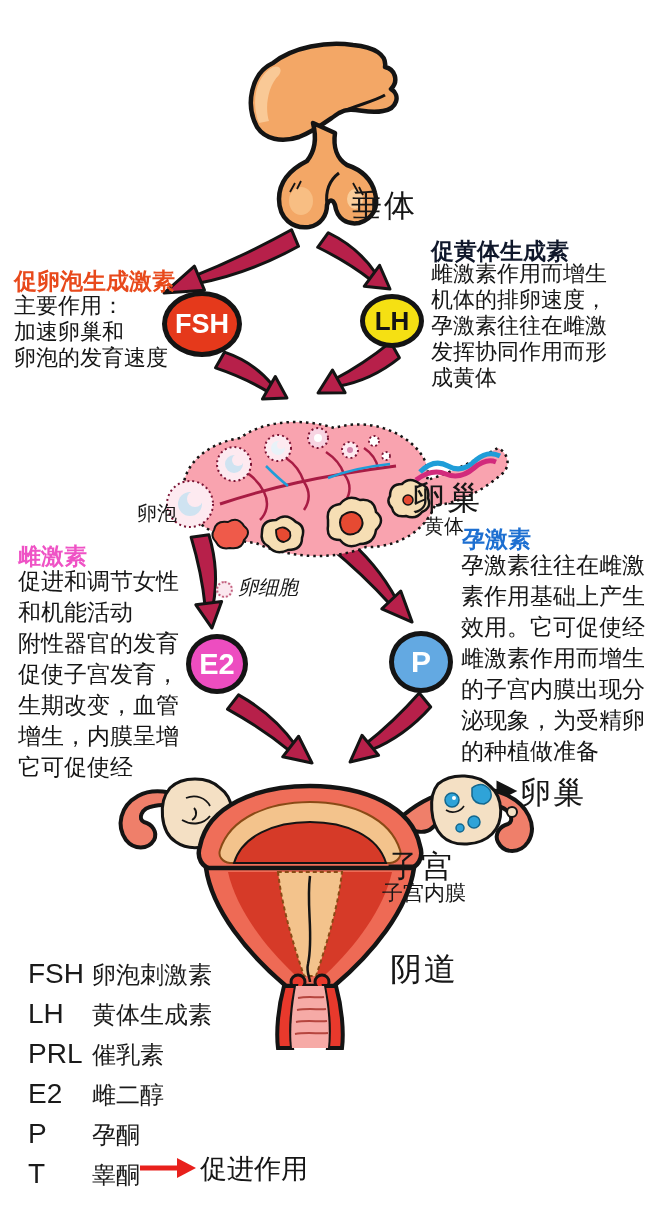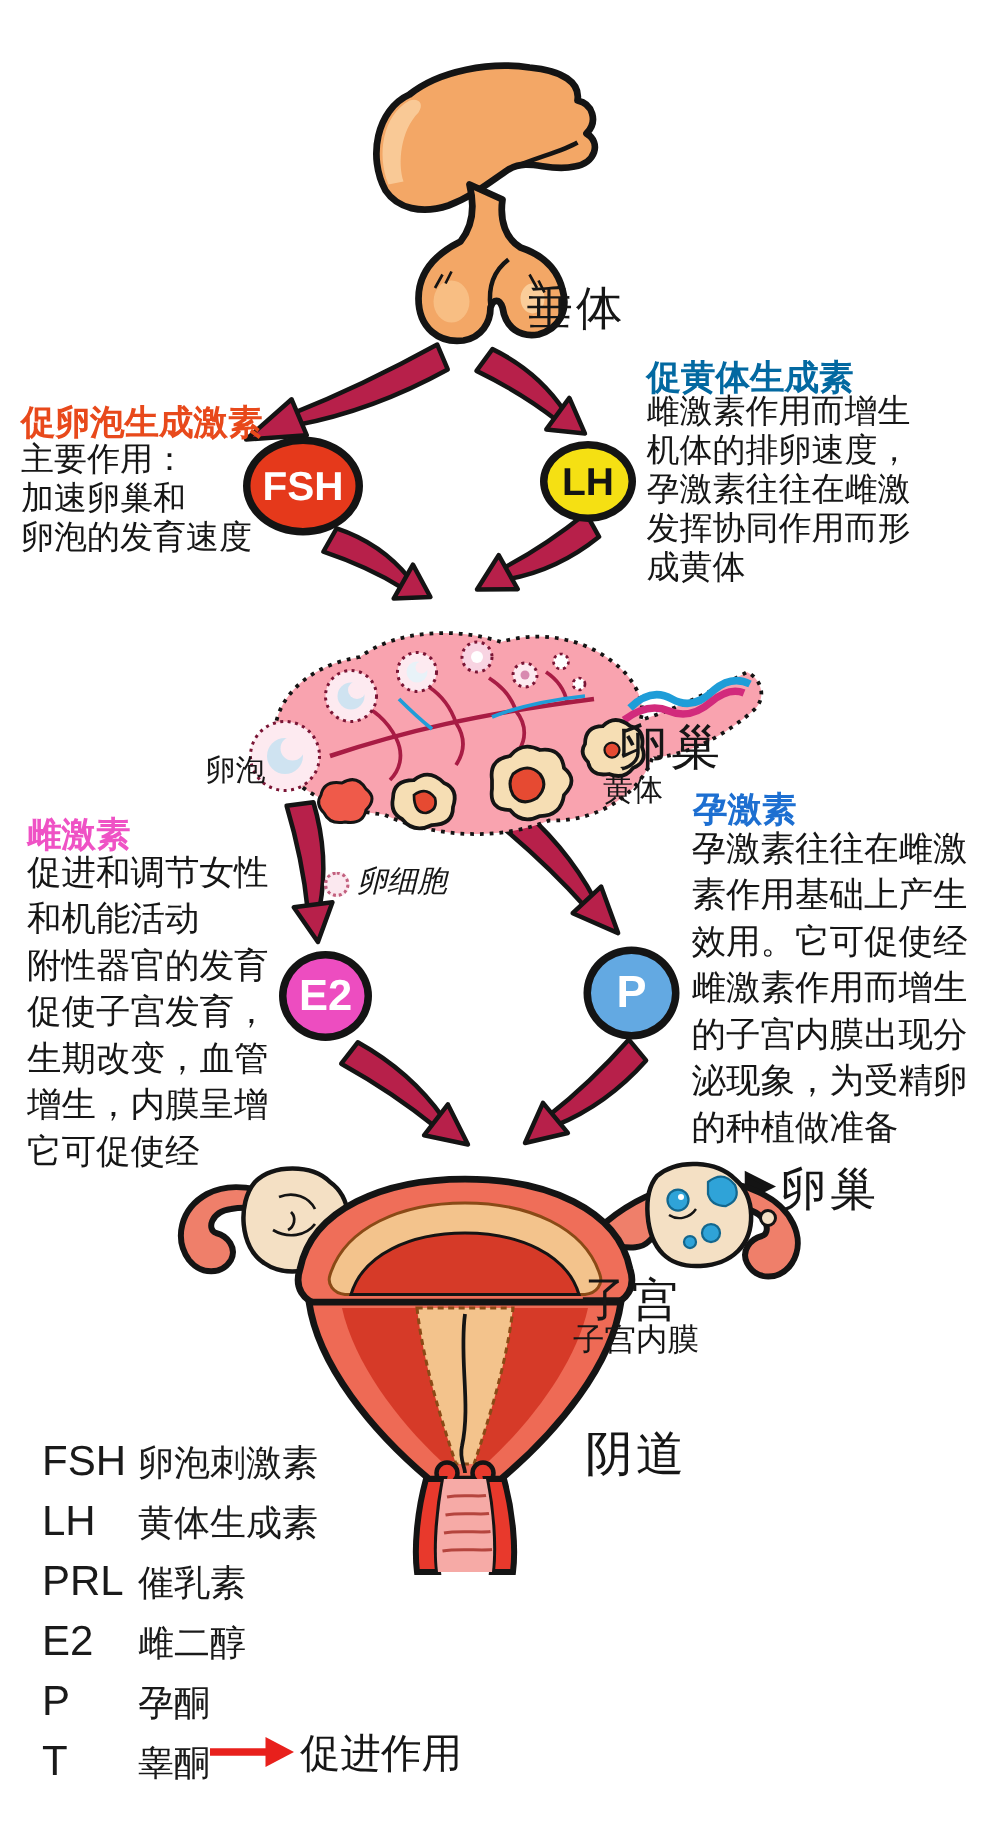--- a/index.html
+++ b/index.html
@@ -80,21 +80,21 @@
   <div class="abs nowrap blk-title" style="left:14px;top:266px;color:#e8491b;">促卵泡生成激素</div>
   <div class="abs" style="left:14px;top:293px;">
     <div class="blk-line nowrap">主要作用：</div>
     <div class="blk-line nowrap">加速卵巢和</div>
     <div class="blk-line nowrap">卵泡的发育速度</div>
   </div>
   <div class="abs hormone-badge" style="left:162px;top:291px;width:70px;height:56px;background:#e5391b;color:#fff;font-size:27px;">
     <span>FSH</span>
   </div>
 
-  <div class="abs nowrap blk-title" style="left:431px;top:236px;color:#0369a1;">促黄体生成素</div>
+  <div class="abs nowrap blk-title" style="left:431px;top:236px;color:#0f172a;">促黄体生成素</div>
   <div class="abs" style="left:431px;top:261px;">
     <div class="blk-line nowrap">雌激素作用而增生</div>
     <div class="blk-line nowrap">机体的排卵速度，</div>
     <div class="blk-line nowrap">孕激素往往在雌激</div>
     <div class="blk-line nowrap">发挥协同作用而形</div>
     <div class="blk-line nowrap">成黄体</div>
   </div>
   <div class="abs hormone-badge" style="left:360px;top:294px;width:54px;height:44px;background:#f5e013;color:#141414;font-size:26px;">
     <span>LH</span>
   </div>
@@ -124,21 +124,21 @@
     <path d="M200 112 Q198 98 212 96 Q220 86 232 92 Q246 90 248 104 Q258 112 248 122 Q246 136 232 136 Q220 142 212 132 Q198 132 200 118 Z" fill="#f6deb4" stroke="#141414" stroke-width="2.5"></path>
     <path d="M214 108 Q224 100 232 108 Q238 116 230 124 Q220 130 214 122 Q210 114 214 108 Z" fill="#e64a32" stroke="#141414" stroke-width="2"></path>
     <path d="M262 88 Q262 76 274 76 Q282 68 292 76 Q302 78 300 90 Q304 100 294 104 Q288 112 278 108 Q266 110 264 100 Q258 94 262 88 Z" fill="#f6deb4" stroke="#141414" stroke-width="2.5"></path>
     <circle cx="280" cy="92" r="5" fill="#e64a32" stroke="#141414" stroke-width="1.5"></circle>
     <path d="M134 124 Q134 112 148 112 Q158 104 168 114 Q178 118 174 130 Q174 142 160 142 Q148 148 140 138 Q132 134 134 124 Z" fill="#f6deb4" stroke="#141414" stroke-width="2.5"></path>
     <path d="M148 122 Q156 116 162 124 Q164 132 156 134 Q148 134 148 122 Z" fill="#e64a32" stroke="#141414" stroke-width="1.8"></path>
     <path d="M86 122 Q88 112 100 114 Q110 108 116 118 Q124 124 116 132 Q114 142 102 140 Q92 142 88 134 Q82 128 86 122 Z" fill="#ef5a4a" stroke="#141414" stroke-width="2"></path>
   </svg>
   <div class="abs nowrap" style="left:412px;top:476px;font-size:33px;letter-spacing:2px;">卵巢</div>
   <div class="abs nowrap mid-label" style="left:137px;top:500px;">卵泡</div>
-  <div class="abs nowrap mid-label" style="left:402px;top:513px;font-family:Liberation Mono, monospace;">黄体</div>
+  <div class="abs nowrap mid-label" style="left:424px;top:513px;font-family:Liberation Mono, monospace;">黄体</div>
   <span class="abs egg-icon" style="left:216px;top:581px;"></span>
   <div class="abs nowrap mid-label" style="left:238px;top:574px;font-style:italic;">卵细胞</div>
 
   <div class="abs nowrap blk-title" style="left:18px;top:541px;color:#ef52c5;">雌激素</div>
   <div class="abs" style="left:18px;top:566px;">
     <div class="blk-line-lg nowrap">促进和调节女性</div>
     <div class="blk-line-lg nowrap">和机能活动</div>
     <div class="blk-line-lg nowrap">附性器官的发育</div>
     <div class="blk-line-lg nowrap">促使子宫发育，</div>
     <div class="blk-line-lg nowrap">生期改变，血管</div>

